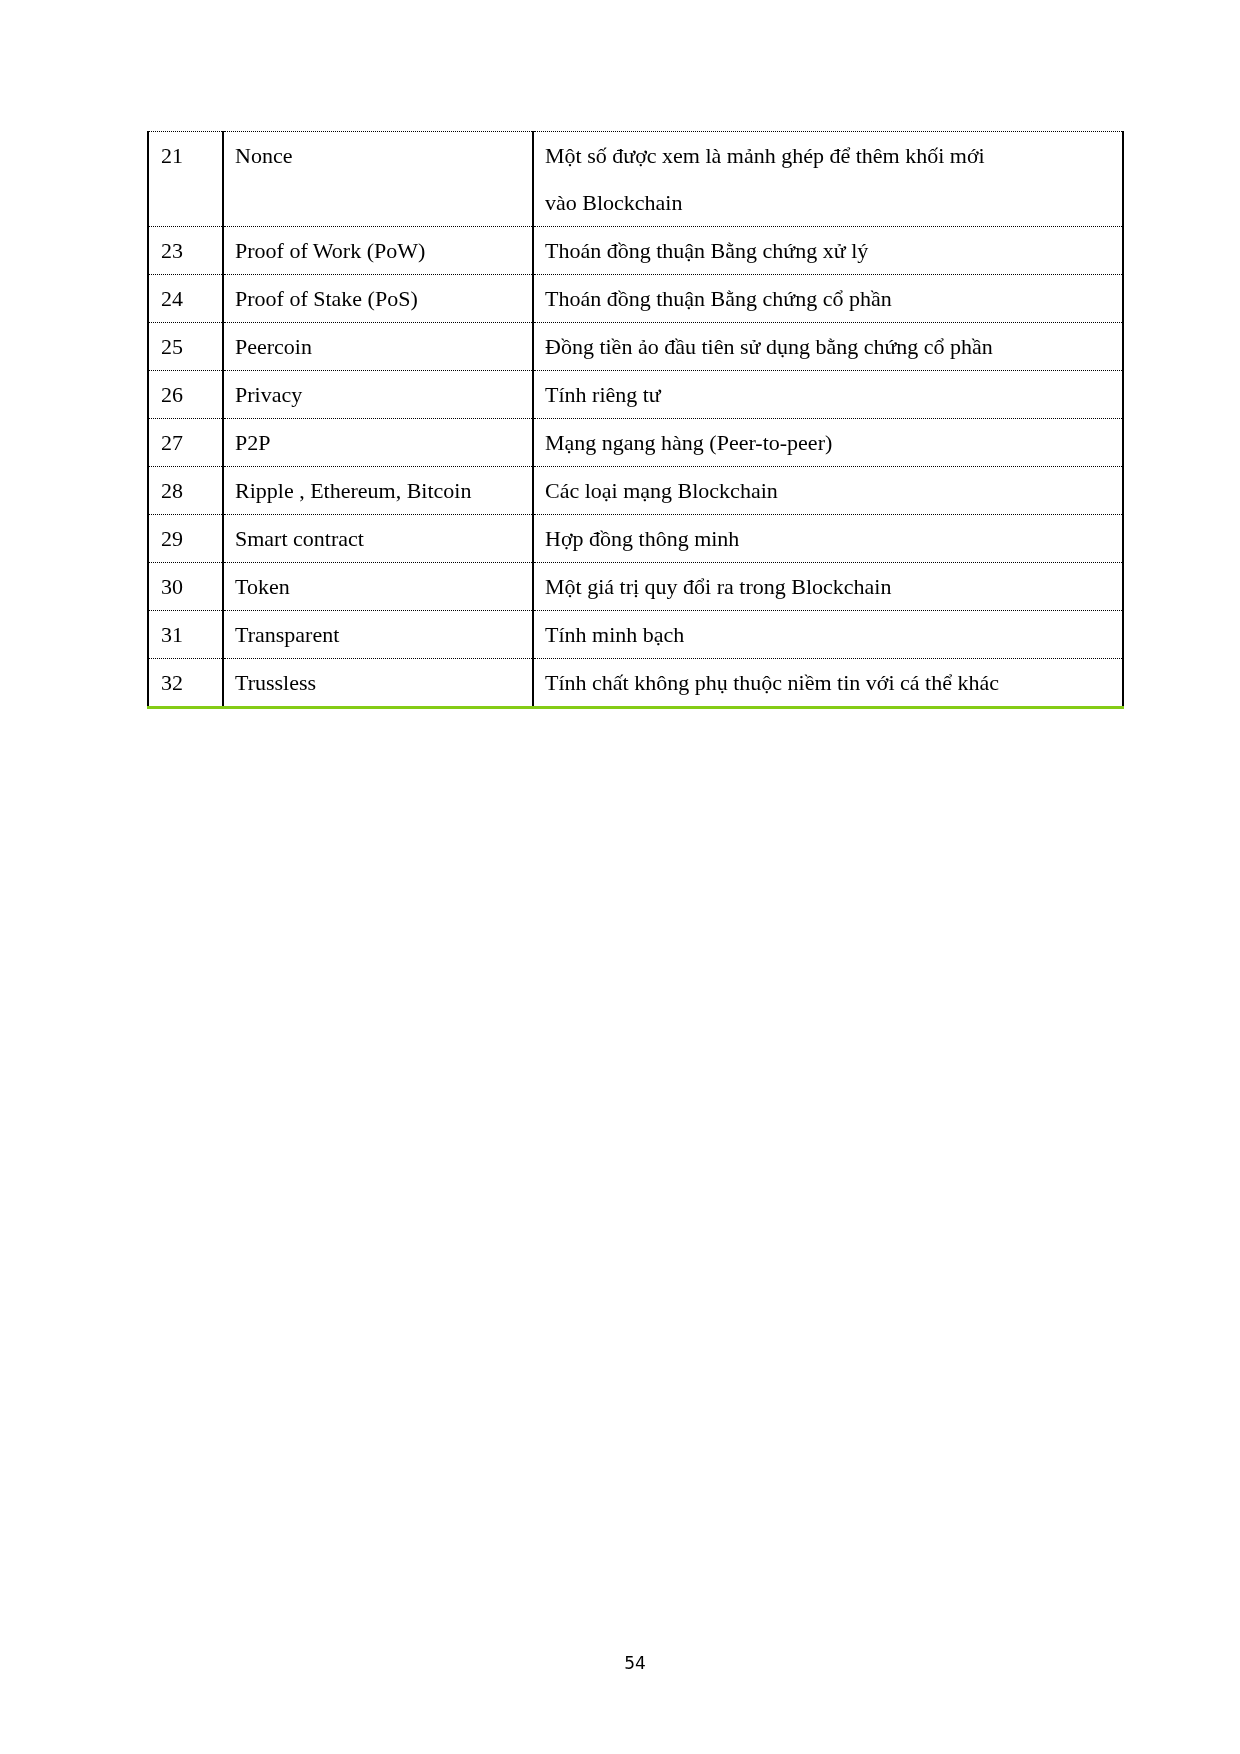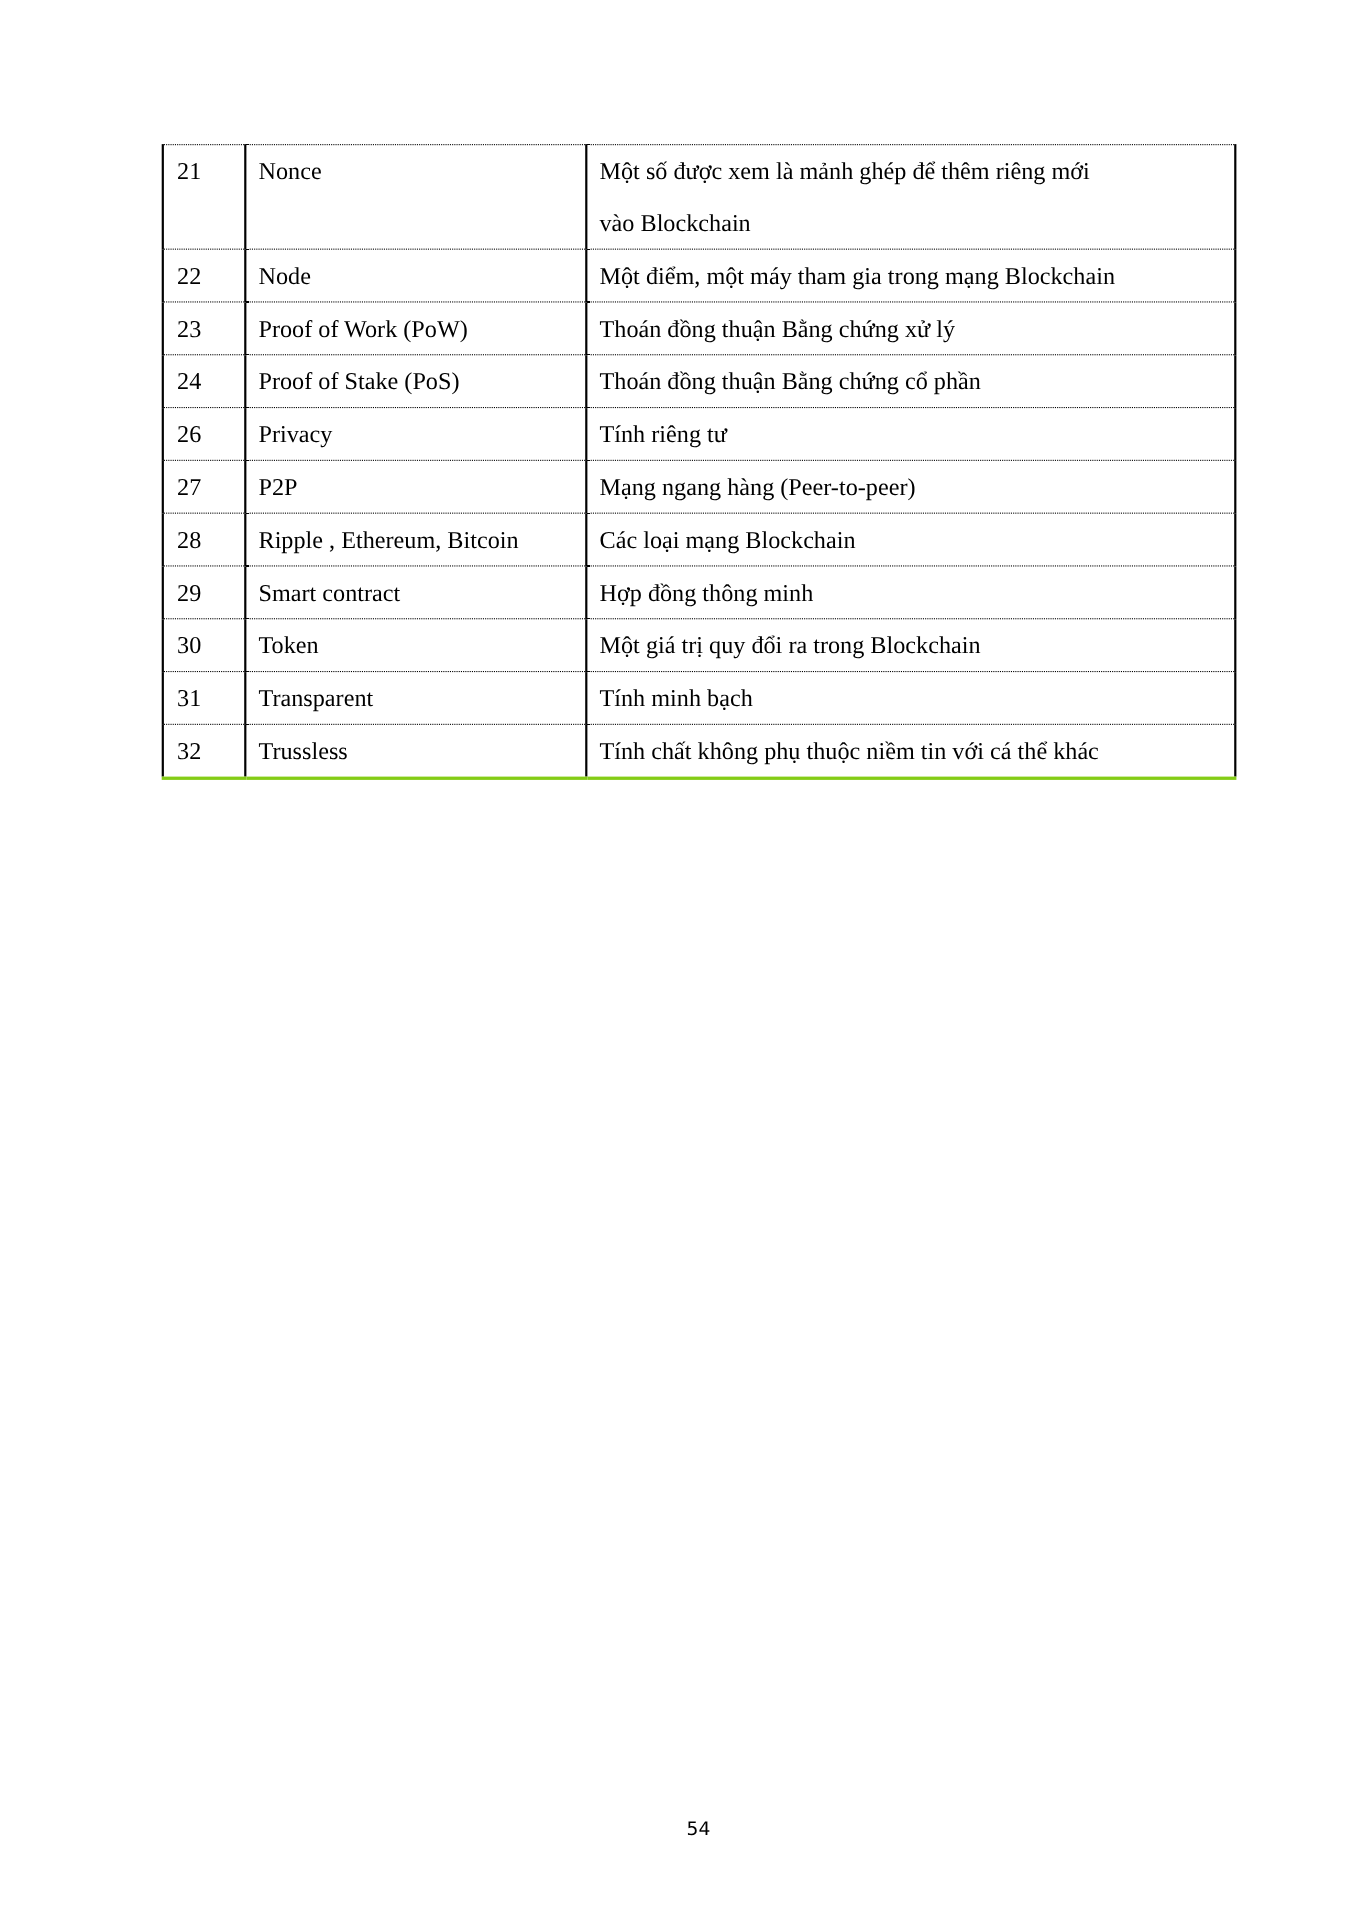--- a/index.html
+++ b/index.html
@@ -88,38 +88,38 @@
     <colgroup>
       <col class="c-num">
       <col class="c-term">
       <col class="c-desc">
     </colgroup>
     <tbody>
       <tr>
         <td class="num">21</td>
         <td class="term">Nonce</td>
         <td class="desc tall">
-          <span class="desc-line">Một số được xem là mảnh ghép để thêm riêng mới</span>
+          <span class="desc-line">Một số được xem là mảnh ghép để thêm khối mới</span>
           <span class="desc-line">vào Blockchain</span>
         </td>
-      </tr>
-      <tr>
-        <td class="num">22</td>
-        <td class="term">Node</td>
-        <td class="desc">Một điểm, một máy tham gia trong mạng Blockchain</td>
       </tr>
       <tr>
         <td class="num">23</td>
         <td class="term">Proof of Work (PoW)</td>
         <td class="desc">Thoán đồng thuận Bằng chứng xử lý</td>
       </tr>
       <tr>
         <td class="num">24</td>
         <td class="term">Proof of Stake (PoS)</td>
         <td class="desc">Thoán đồng thuận Bằng chứng cổ phần</td>
+      </tr>
+      <tr>
+        <td class="num">25</td>
+        <td class="term">Peercoin</td>
+        <td class="desc">Đồng tiền ảo đầu tiên sử dụng bằng chứng cổ phần</td>
       </tr>
       <tr>
         <td class="num">26</td>
         <td class="term">Privacy</td>
         <td class="desc">Tính riêng tư</td>
       </tr>
       <tr>
         <td class="num">27</td>
         <td class="term">P2P</td>
         <td class="desc">Mạng ngang hàng (Peer-to-peer)</td>

